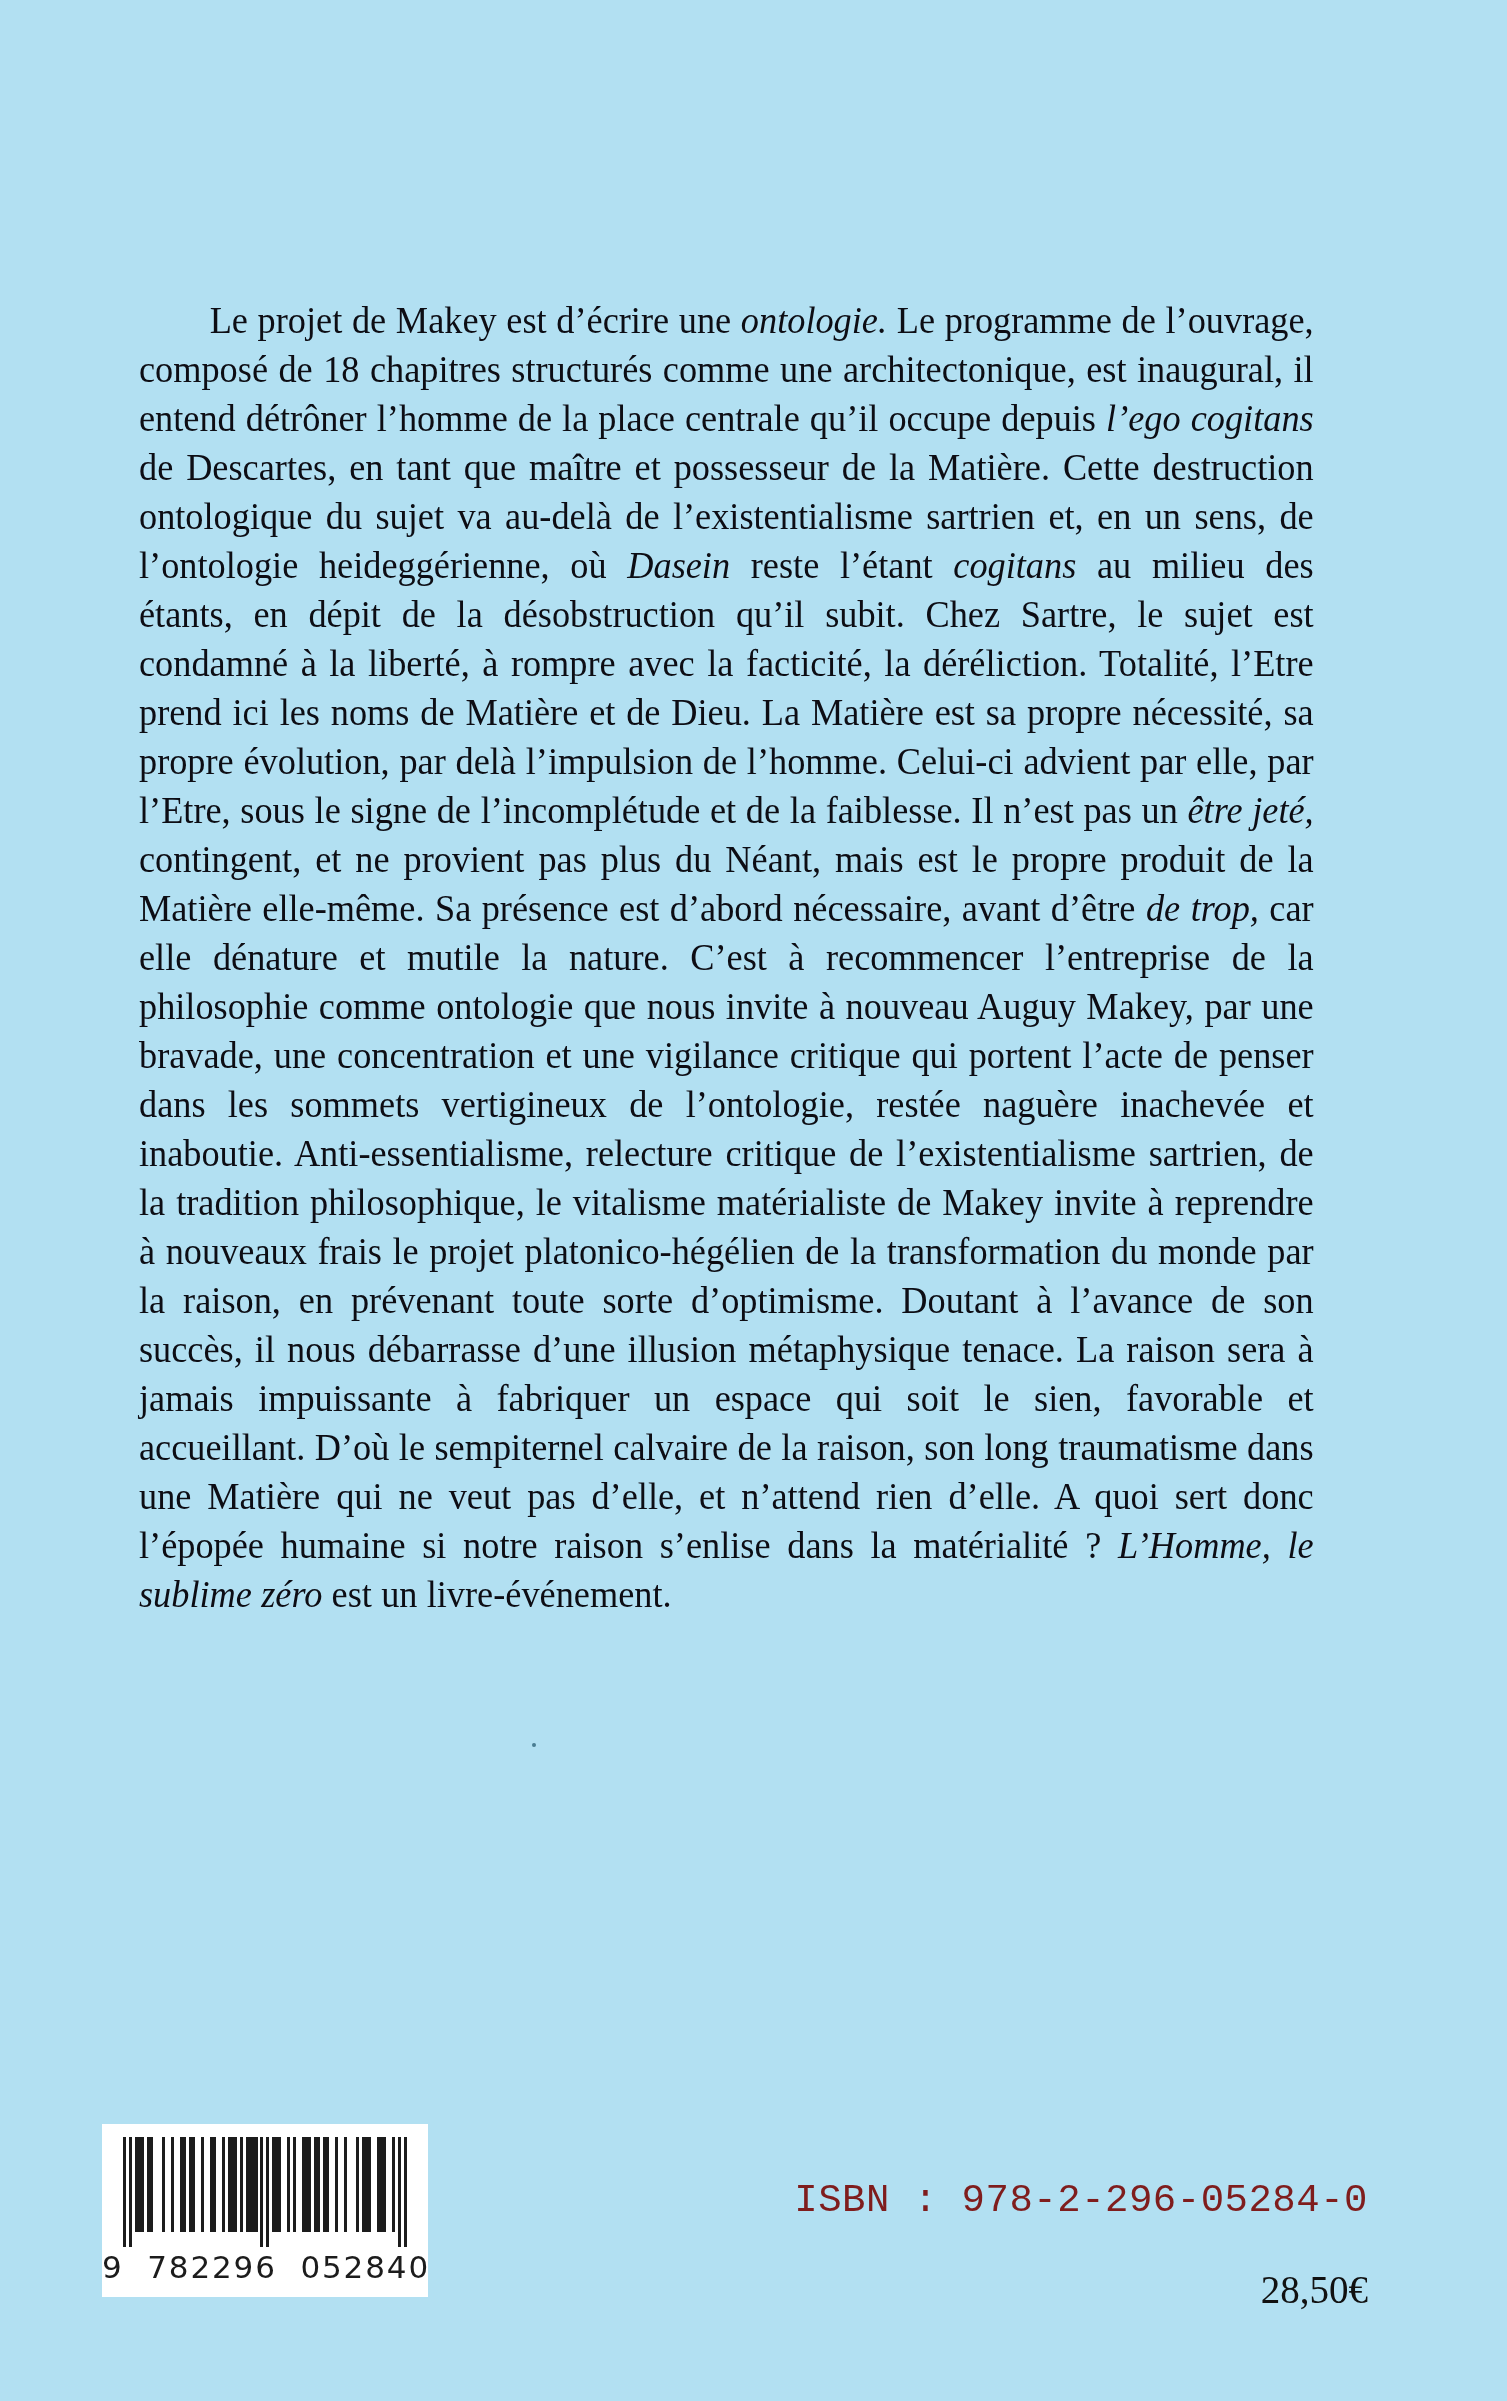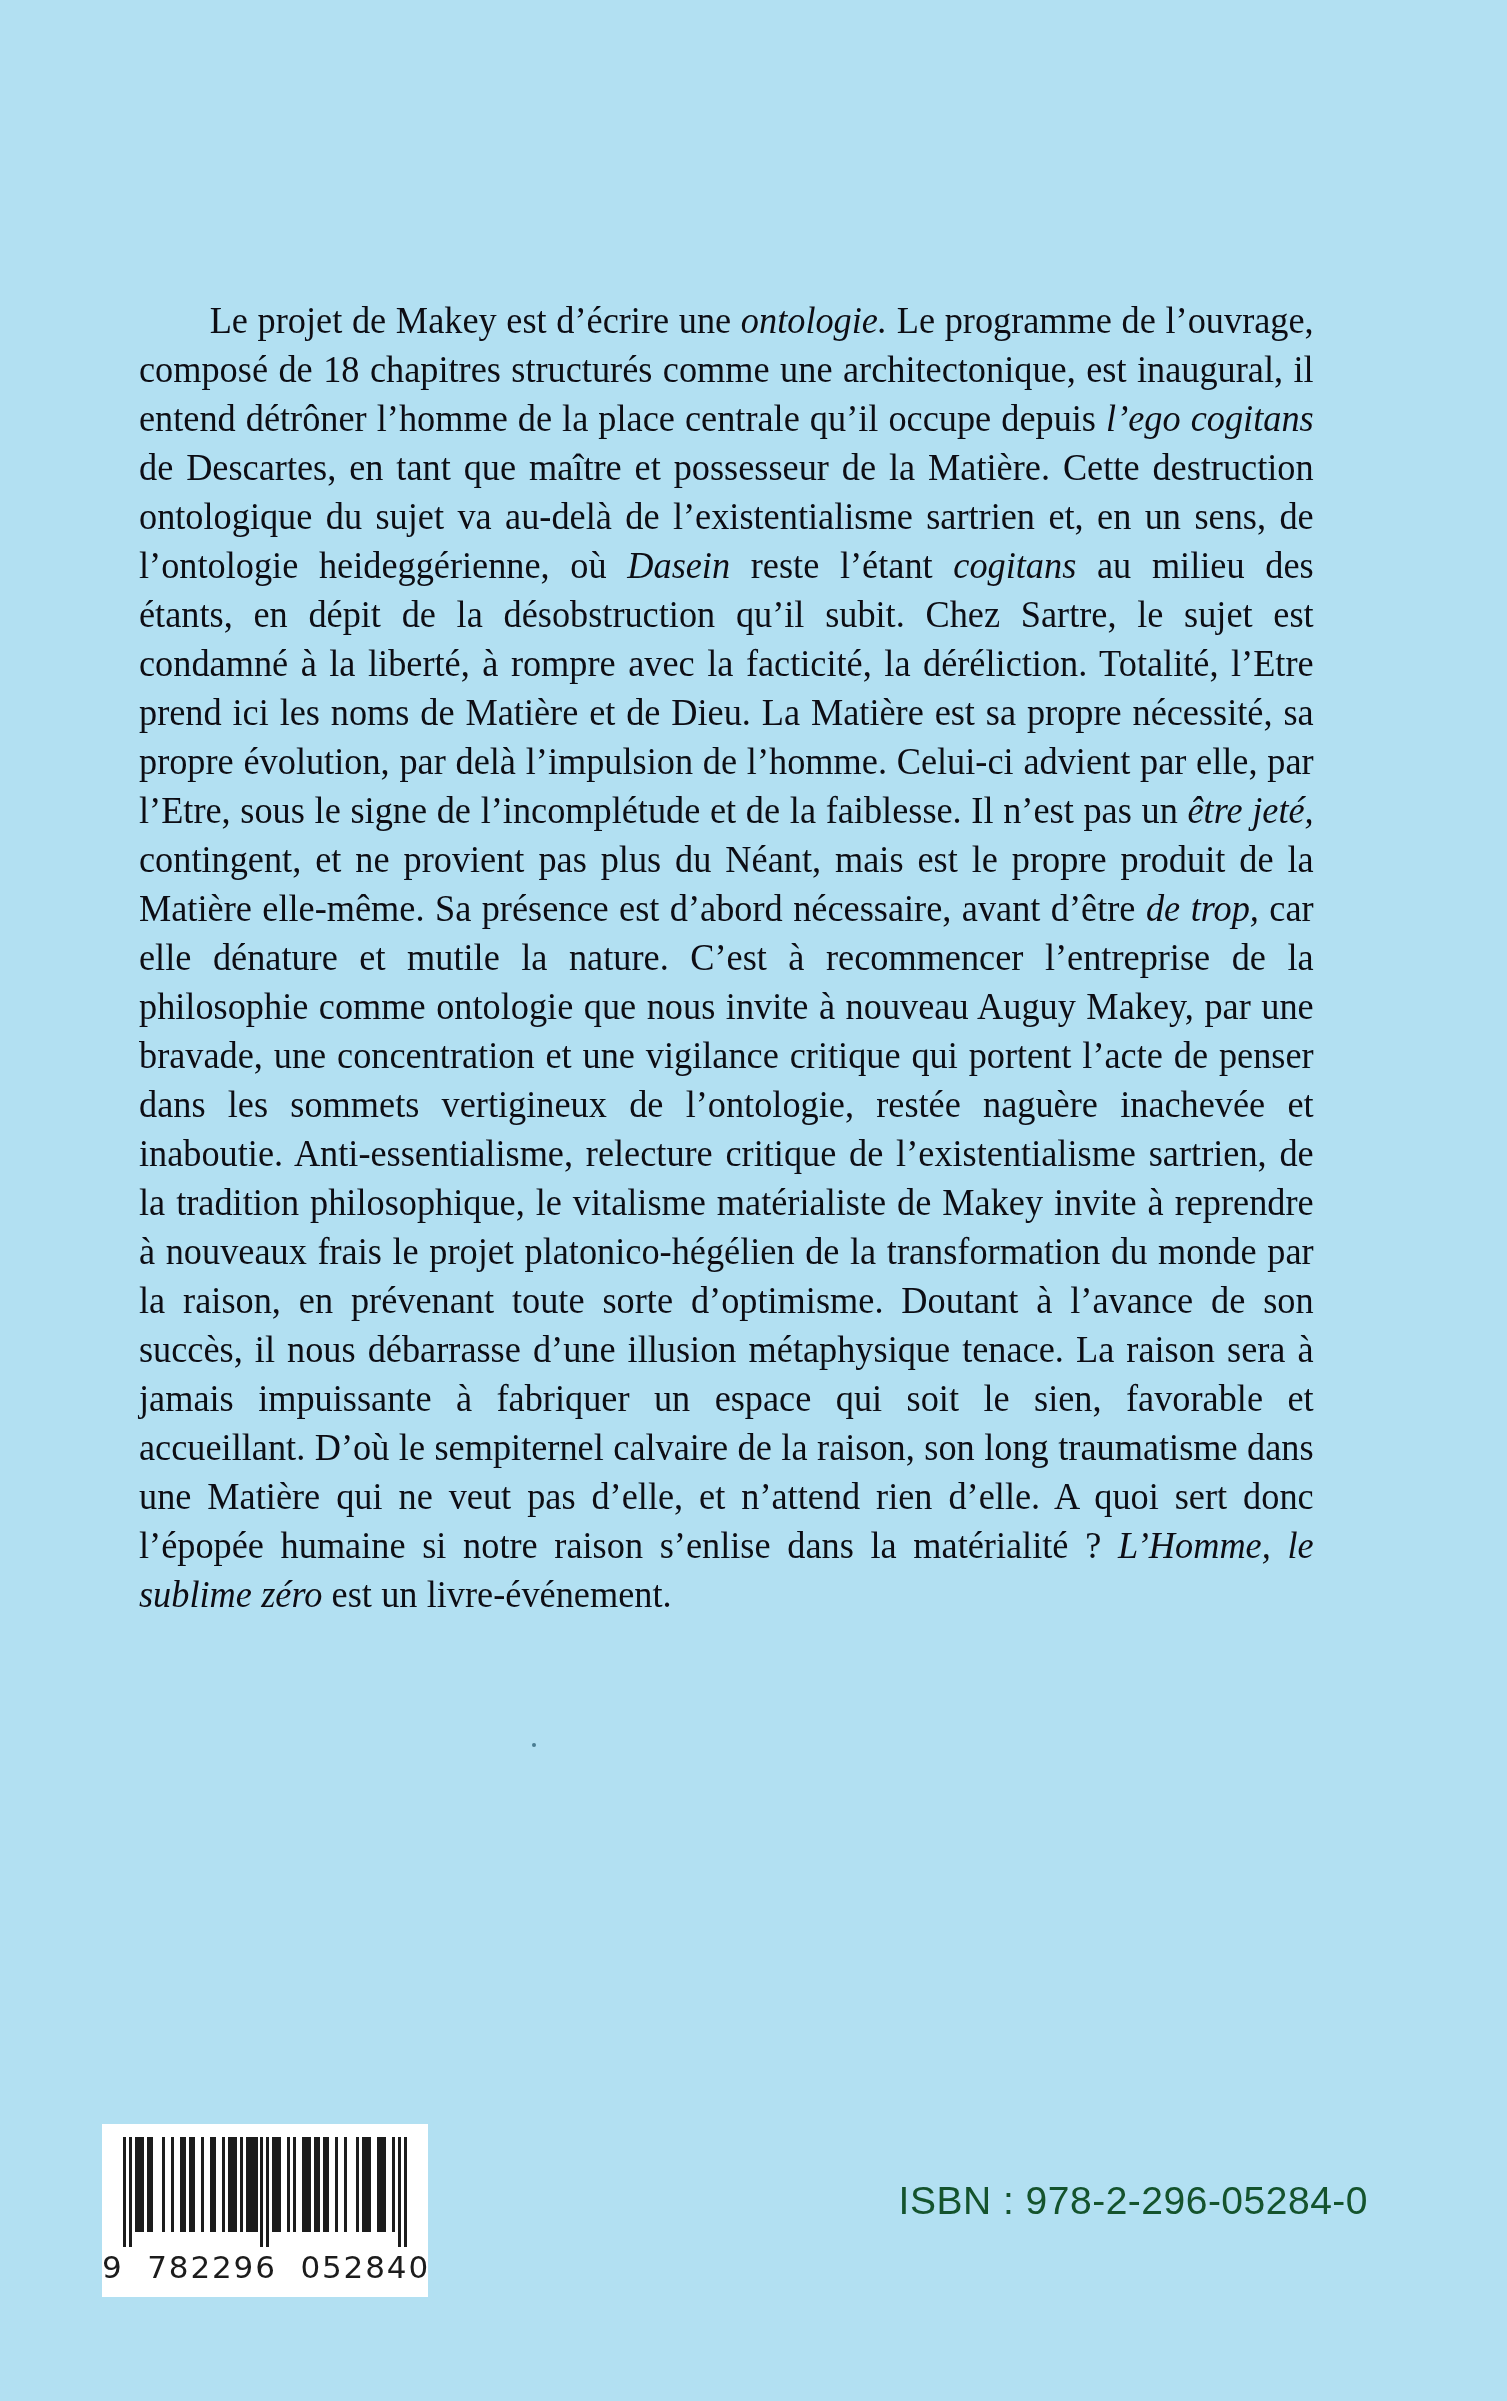--- a/index.html
+++ b/index.html
@@ -121,23 +121,23 @@
   }
 
   
   .isbn-block {
     position: absolute;
     right: 140px;
     top: 2179px;
     text-align: right;
   }
   .isbn-line {
-    font-family: Liberation Sans, sans-serif;
+    font-family: Liberation Mono, monospace;
     font-size: 39px;
-    color: #14532d;
+    color: #7f1d1d;
     letter-spacing: 0.5px;
     white-space: nowrap;
   }
   .price-line {
     font-family: "Liberation Serif", serif;
     font-size: 39px;
     color: #111111;
     margin-top: 44px;
     white-space: nowrap;
   }
@@ -224,16 +224,17 @@
         <span class="bar" style="width: 3px; height: 95px; background: transparent;"></span>
         <span class="bar" style="width: 3px; height: 110px;"></span>
         <span class="bar" style="width: 3px; height: 110px; background: transparent;"></span>
         <span class="bar" style="width: 3px; height: 110px;"></span>
       </div>
     <div class="barcode-digits">9  782296  052840</div>
   </div>
 
   <div class="isbn-block">
     <div class="isbn-line">ISBN : 978-2-296-05284-0</div>
+    <div class="price-line">28,50€</div>
   </div>
 
 </div>
 
 
 </body></html>

